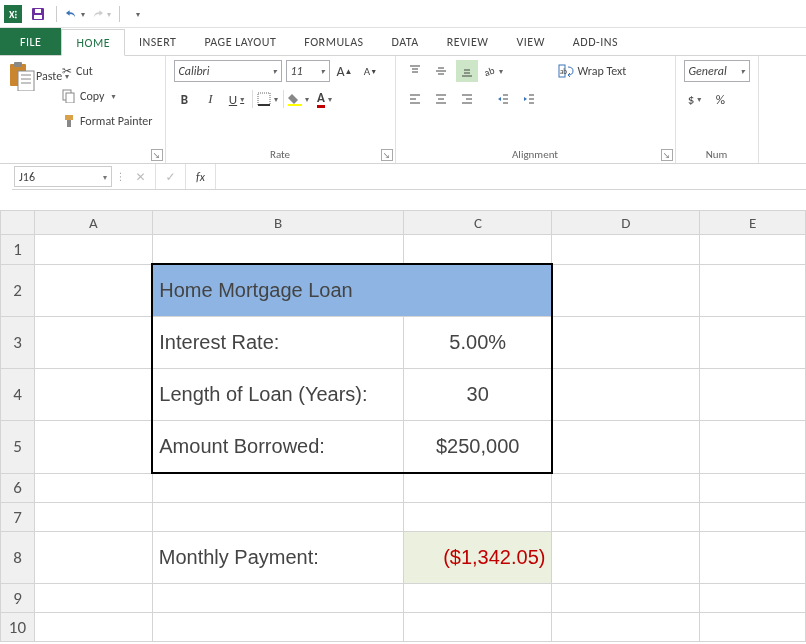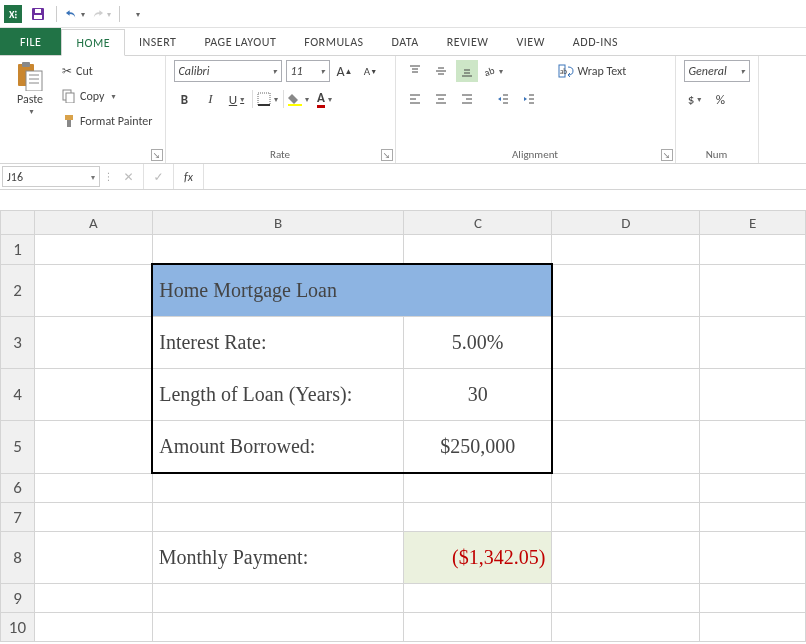--- a/index.html
+++ b/index.html
@@ -16,50 +16,50 @@
 .ribbon-tab { padding: 0 14px; display: flex; align-items: center; font-size: 12px; color: #444; cursor: pointer; letter-spacing: 0.5px; }
 .ribbon-tab.file { background: #217346; color: #fff; padding: 0 20px; }
 .ribbon-tab.active { color: #217346; border: 1px solid #d4d4d4; border-bottom: 1px solid #fff; background: #fff; position: relative; top: 1px; }
 
 
 .ribbon { height: 108px; background: #fff; display: flex; border-bottom: 1px solid #d4d4d4; overflow: hidden; }
 .ribbon-group { border-right: 1px solid #e1e1e1; padding: 4px 8px 2px 8px; display: flex; flex-direction: column; justify-content: space-between; position: relative; }
 .group-content { display: flex; align-items: flex-start; gap: 6px; flex: 1; }
 .group-label { text-align: center; font-size: 11px; color: #666; padding-top: 2px; position: relative; }
 .group-dialog { position: absolute; right: 2px; bottom: 2px; width: 12px; height: 12px; border: 1px solid #aaa; font-size: 8px; display: flex; align-items: center; justify-content: center; cursor: pointer; color: #777; }
-.big-btn { display: flex; flex-direction: column; align-items: center; width: 44px; cursor: pointer; text-align: center; }
+.big-btn { display: flex; align-items: center; width: 44px; cursor: pointer; text-align: center; }
 .big-icon { width: 32px; height: 32px; display: flex; align-items: center; justify-content: center; font-size: 22px; }
 .small-col { display: flex; flex-direction: column; gap: 3px; }
 .small-btn { display: flex; align-items: center; gap: 4px; cursor: pointer; height: 22px; font-size: 12px; padding: 0 4px; }
 .row { display: flex; align-items: center; gap: 4px; }
 .drop-arrow::after { content: "▾"; font-size: 8px; margin-left: 3px; color: #666; }
 .font-select { border: 1px solid #abadb3; height: 22px; padding: 0 18px 0 4px; font-size: 12px; background: #fff; display: flex; align-items: center; position: relative; font-style: italic; }
 .font-select::after { content: "▾"; position: absolute; right: 4px; font-size: 8px; color: #666; }
 .icon-btn { width: 22px; height: 22px; display: flex; align-items: center; justify-content: center; cursor: pointer; font-size: 13px; }
 .icon-btn.b { font-weight: bold; }
 .icon-btn.i { font-style: italic; font-family: Georgia, serif; }
 .icon-btn.u { text-decoration: underline; }
 
 
-.formula-row { height: 26px; display: flex; align-items: stretch; border-bottom: 1px solid #d4d4d4; background: #fff; }
+.formula-row { height: 26px; display: flex; align-items: stretch; border-bottom: 1px solid #d4d4d4; background: #fff; margin-left: 12px; }
 .name-box { width: 98px; border: 1px solid #ccc; margin: 2px; display: flex; align-items: center; padding: 0 4px; font-size: 12px; position: relative; background: #fff; }
 .name-box::after { content: "▾"; position: absolute; right: 4px; font-size: 8px; color: #777; }
 .handle-dots { width: 12px; color: #aaa; display: flex; align-items: center; justify-content: center; font-size: 10px; letter-spacing: -1px; }
 .fx-btn { width: 30px; display: flex; align-items: center; justify-content: center; border-right: 1px solid #e1e1e1; color: #999; cursor: pointer; }
 .fx-label { width: 30px; display: flex; align-items: center; justify-content: center; border-right: 1px solid #e1e1e1; font-style: italic; color: #444; }
 .formula-input { flex: 1; padding: 0 6px; display: flex; align-items: center; }
 
 
 .sheet-area { position: relative; }
 .sheet { border-collapse: collapse; table-layout: fixed; }
 .sheet th, .sheet td { border: 1px solid #d4d4d4; }
 .sheet .corner { width: 34px; height: 24px; background: #f0f0f0; }
 .sheet .colhdr { background: #f0f0f0; text-align: center; font-weight: normal; font-size: 15px; color: #555; height: 24px; }
 .sheet .rowhdr { background: #f0f0f0; text-align: center; font-weight: normal; font-size: 17px; color: #555; width: 34px; }
-.sheet td.cell { font-family: Liberation Serif, serif; font-size: 20px; padding: 14px 6px; height: 20px; vertical-align: middle; }
+.sheet td.cell { font-family: Liberation Sans, sans-serif; font-size: 20px; padding: 14px 6px; height: 20px; vertical-align: middle; }
 .title-cell { background: #8db4e2; font-weight: normal; }
 .thickbox-top { border-top: 2px solid #000 !important; }
 .thickbox-left { border-left: 2px solid #000 !important; }
 .thickbox-right { border-right: 2px solid #000 !important; }
 .thickbox-bottom { border-bottom: 2px solid #000 !important; }
 .right { text-align: center; }
 .payment { background: #ebf1de; color: #c00000; text-align: right; }
 
 svg { display: block; }
 </style>

